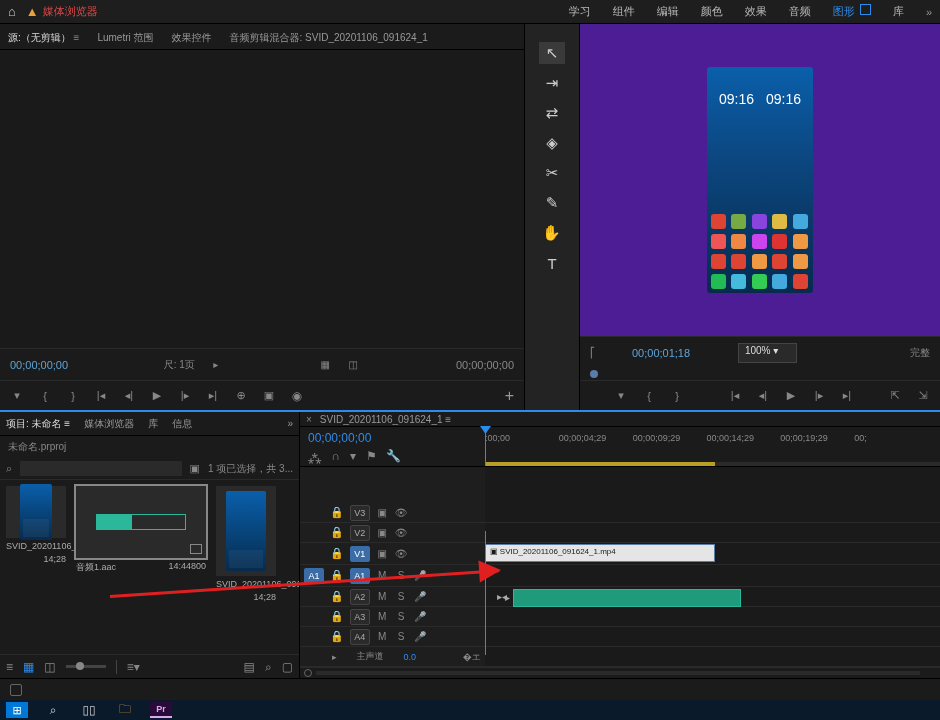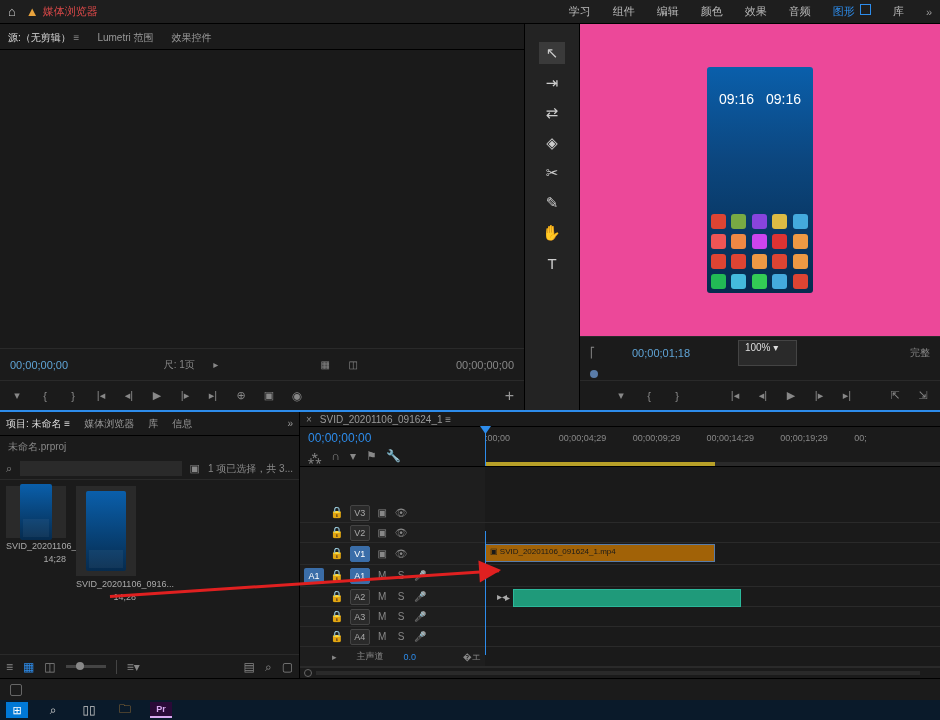--- a/index.html
+++ b/index.html
@@ -32,33 +32,33 @@
 .transport-bar { height: 30px; display: flex; align-items: center; justify-content: center; gap: 14px; color: #999; border-top: 1px solid #2a2a2a; }
 .transport-bar .plus-btn { margin-left: auto; margin-right: 10px; font-size: 16px; cursor: pointer; }
 .transport-left { display: flex; gap: 14px; margin-left: 10px; }
 .transport-mid { display: flex; gap: 14px; }
 
 .toolbar-col { background: #232323; display: flex; flex-direction: column; align-items: center; padding-top: 18px; gap: 8px; border-right: 1px solid #000; }
 .tool-btn { width: 26px; height: 22px; display: flex; align-items: center; justify-content: center; cursor: pointer; color: #ccc; font-size: 15px; }
 .tool-btn.active { background: #3a3a3a; }
 
 .program-panel { background: #1b1b1b; display: flex; flex-direction: column; }
-.program-viewer { flex: 1; display: flex; align-items: center; justify-content: center; background: #ec4899; }
+.program-viewer { flex: 1; display: flex; align-items: center; justify-content: center; background: #4c1d95; }
 .phone-screen { width: 106px; height: 226px; background: linear-gradient(180deg, #0a5fab 0%, #0c4780 40%, #062b4e 100%); border-radius: 3px; position: relative; overflow: hidden; }
 .phone-statusbar { height: 12px; }
 .phone-time { color: #fff; font-size: 14px; text-align: center; margin-top: 12px; display: flex; justify-content: center; gap: 12px; }
 .phone-apps { position: absolute; bottom: 4px; left: 4px; right: 4px; display: grid; grid-template-columns: repeat(5, 1fr); gap: 4px; }
 .phone-app { width: 15px; height: 15px; border-radius: 3px; }
 .phone-apps-row2 { bottom: 24px; }
 .phone-apps-row3 { bottom: 44px; }
 .phone-apps-row4 { bottom: 64px; }
 
 .program-controls { height: 32px; display: flex; align-items: center; padding: 0 10px; gap: 10px; color: #888; font-size: 10px; border-top: 1px solid #2a2a2a; }
 .program-controls .tc-blue { color: #5fa4d6; font-size: 11px; padding-left: 27px; }
-.zoom-select { background: #2a2a2a; color: #ddd; border: 1px solid #444; padding: 1px 18px 12px 6px; font-size: 10px; position: relative; }
+.zoom-select { background: #2a2a2a; color: #ddd; border: 1px solid #444; padding: 1px 18px 6px 6px; font-size: 10px; position: relative; }
 
 .timeline-scrubber { height: 12px; position: relative; background: #1b1b1b; }
 .timeline-scrubber .scrub-head { position: absolute; left: 10px; top: 2px; width: 8px; height: 8px; background: #5a7ca8; border-radius: 50%; }
 
 .program-transport { height: 30px; display: flex; align-items: center; justify-content: flex-end; gap: 14px; padding: 0 10px; color: #999; border-top: 1px solid #2a2a2a; }
 
 .bottom-area { display: grid; grid-template-columns: 300px 1fr; height: 268px; border-top: 2px solid #2d8ceb; }
 
 .project-panel { background: #1b1b1b; display: flex; flex-direction: column; border-right: 1px solid #000; }
 .project-tabs { height: 24px; display: flex; align-items: center; gap: 14px; padding: 0 6px; color: #999; font-size: 10px; border-bottom: 1px solid #000; }
@@ -112,21 +112,21 @@
 .track-head .tgt-patch { width: 20px; height: 16px; background: #2a2a2a; color: #aaa; display: flex; align-items: center; justify-content: center; font-size: 9px; border: 1px solid #444; border-radius: 2px; }
 .track-head .tgt-patch.active { background: #3a6da8; color: #fff; border-color: #3a6da8; }
 .track-head .lock { color: #888; cursor: pointer; font-size: 11px; }
 .track-head .tiny { width: 13px; color: #888; cursor: pointer; font-size: 10px; text-align: center; }
 .track-head.mixer { color: #888; justify-content: flex-start; padding-left: 32px; gap: 20px; }
 .track-head.mixer .value { color: #2d8ceb; }
 
 .tl-tracks-body { flex: 1; position: relative; background: #1a1a1a; }
 .track-lane { height: 20px; border-bottom: 1px solid #2a2a2a; position: relative; }
 .track-lane.taller { height: 22px; }
-.clip-video { position: absolute; top: 1px; height: 18px; background: #a16207; border: 1px solid #5a7ca8; font-size: 8px; color: #1a1a1a; padding: 2px 4px; overflow: hidden; white-space: nowrap; }
+.clip-video { position: absolute; top: 1px; height: 18px; background: #e5e5e5; border: 1px solid #5a7ca8; font-size: 8px; color: #1a1a1a; padding: 2px 4px; overflow: hidden; white-space: nowrap; }
 .clip-audio { position: absolute; top: 2px; height: 18px; background: #1f9a7a; border: 1px solid #2bb89a; }
 .clip-audio::before { content: "▸"; position: absolute; left: -9px; top: 2px; color: #aaa; font-size: 10px; }
 
 .tl-scroll { height: 12px; display: flex; align-items: center; padding: 0 4px; gap: 4px; border-top: 1px solid #2a2a2a; }
 .tl-scroll .dot { width: 8px; height: 8px; border: 1px solid #666; border-radius: 50%; }
 .tl-scroll .bar { flex: 1; height: 4px; background: #2a2a2a; }
 .tl-scroll .handle { width: 12px; height: 10px; color: #888; }
 
 .status-bar { height: 22px; background: #1b1b1b; color: #888; font-size: 10px; padding: 4px 10px; border-top: 1px solid #000; display: flex; align-items: center; gap: 6px; }
 .status-bar .sb-icon { width: 12px; height: 12px; border: 1px solid #666; border-radius: 2px; }
@@ -160,20 +160,21 @@
   </div>
 </div>
 
 <div class="layout">
 
   <div class="source-panel">
     <div class="panel-tabs">
       <span class="tab active"><span>源:（无剪辑）</span> <span class="tab-menu">≡</span></span>
       <span class="tab">Lumetri 范围</span>
       <span class="tab">效果控件</span>
+      <span class="tab">音频剪辑混合器: SVID_20201106_091624_1</span>
     </div>
     <div class="source-viewer"></div>
     <div class="source-controls">
       <span class="tc">00;00;00;00</span>
       <span class="spacer"></span>
       <span>尺: 1页</span>
       <span class="ctrl-icon">▸</span>
       <span class="spacer"></span>
       <span class="ctrl-icon">▦</span>
       <span class="ctrl-icon">◫</span>
@@ -300,20 +301,30 @@
             <div class="bin-thumb-phone"></div>
           </div>
         <div class="bin-label">
             <span>SVID_20201106_0916...</span>
           </div>
         <div class="bin-label">
             <span></span>
             <span style="margin-left:auto">14;28</span>
           </div>
       </div>
+      <div class="bin-item">
+        <div class="bin-thumb selected bin-thumb-audio">
+            <div class="wave"></div>
+            <div class="media-icon"></div>
+          </div>
+        <div class="bin-label">
+            <span>音频1.aac</span>
+            <span>14:44800</span>
+          </div>
+      </div>
       <div class="bin-item" style="width:60px">
         <div class="bin-thumb" style="width:60px;height:90px">
             <div class="bin-thumb-phone" style="height:80px;width:40px"></div>
           </div>
         <div class="bin-label">
             <span>SVID_20201106_0916...</span>
           </div>
         <div class="bin-label">
             <span></span>
             <span style="margin-left:auto">14;28</span>

